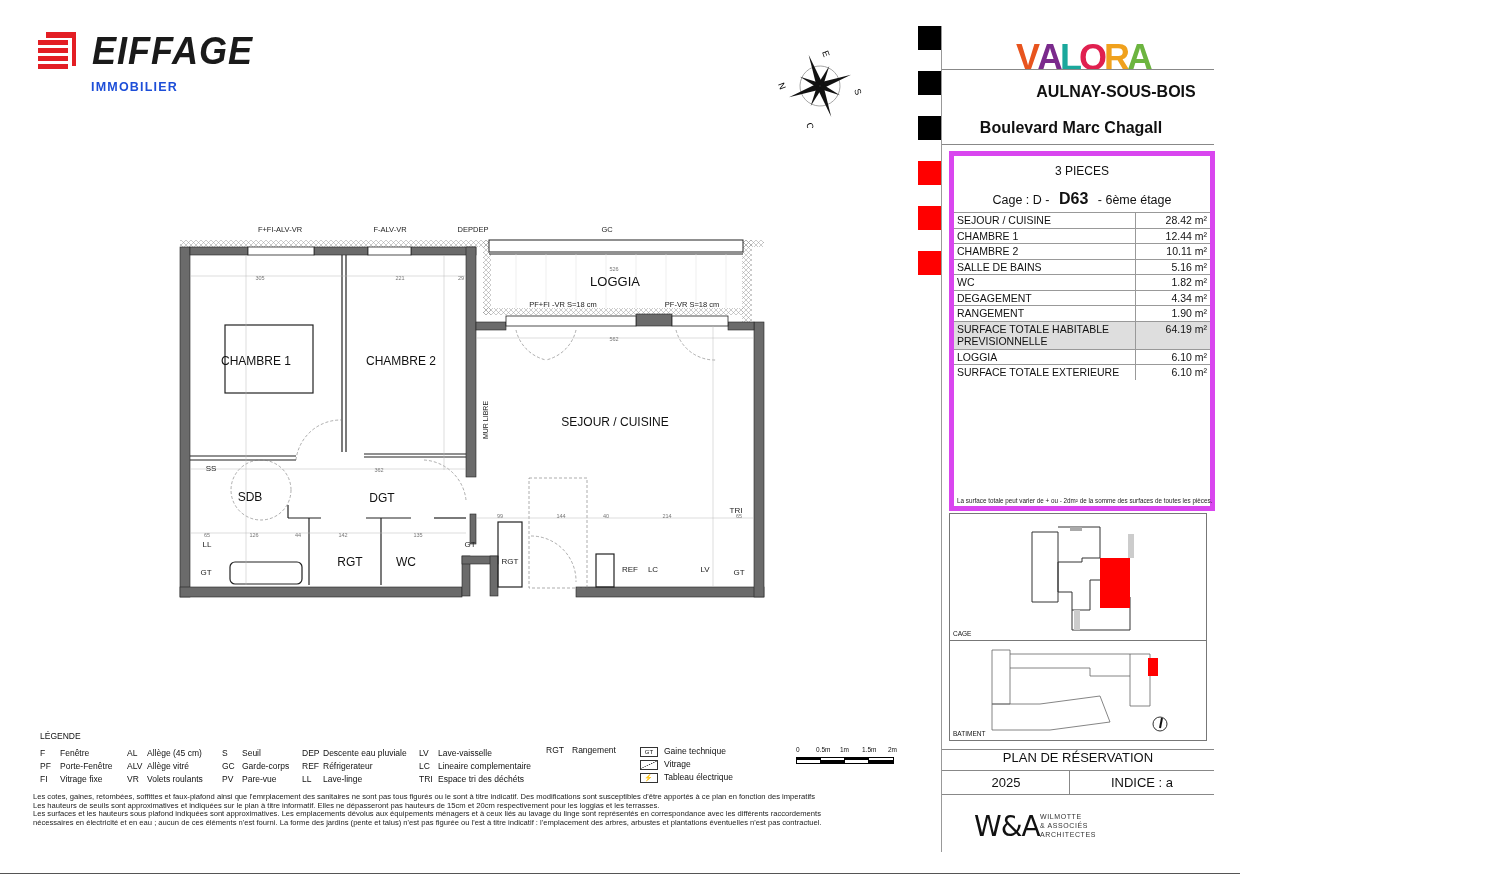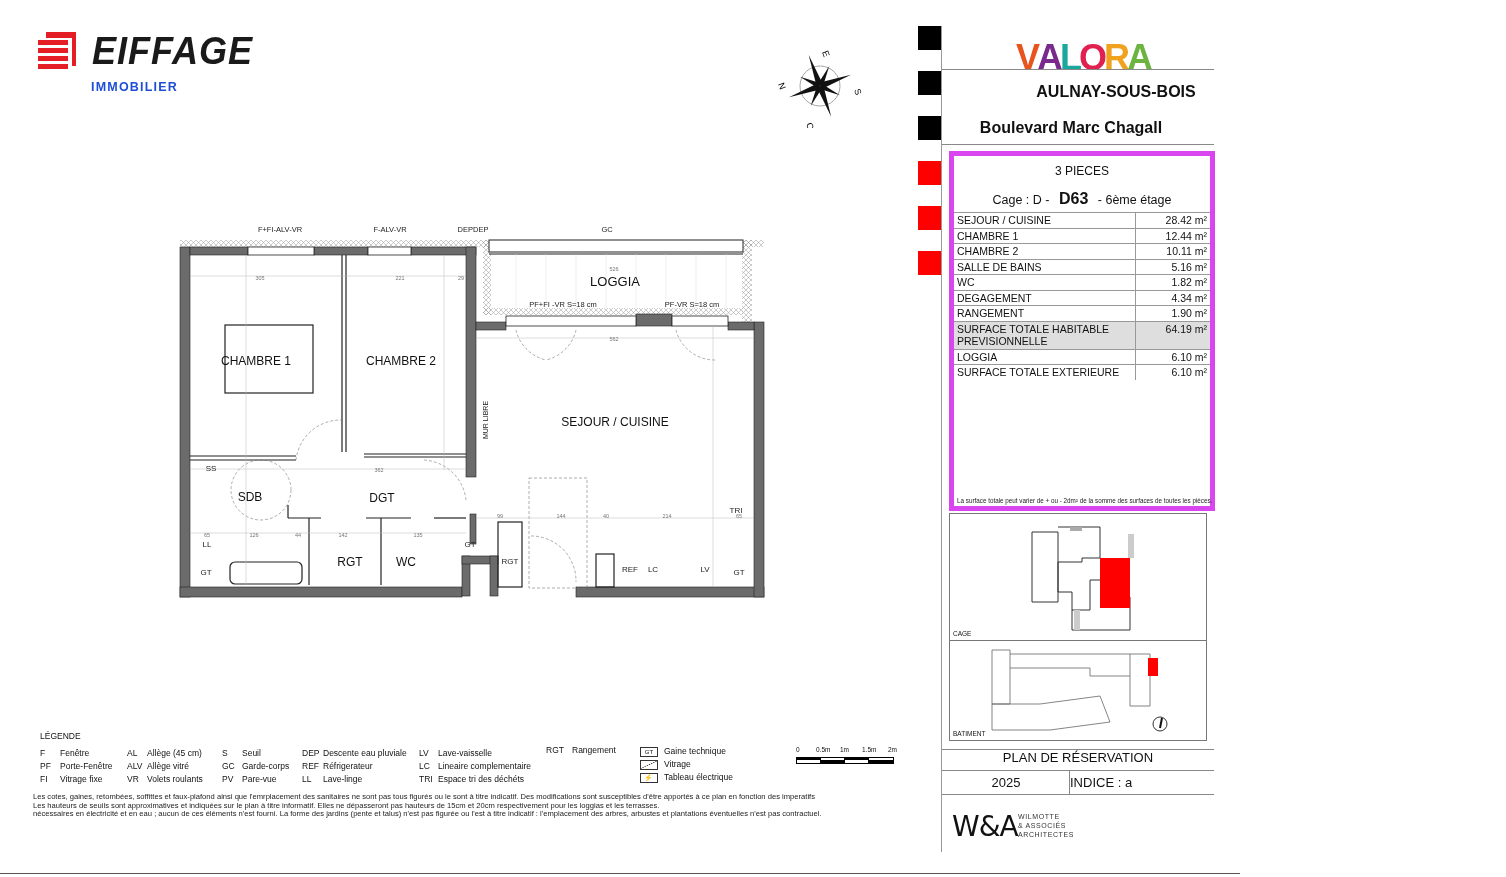--- a/index.html
+++ b/index.html
@@ -30,23 +30,23 @@
   .surf-table{position:absolute;left:0;top:56px;width:256px;border-collapse:collapse;font-size:10.5px;}
   .surf-table td{border-top:1px solid #999;padding:1px 3px;line-height:12.5px;vertical-align:top;}
   .surf-table td.v{text-align:right;border-left:1px solid #999;width:68px;}
   .surf-table tr.total td{background:#dedede;}
   .note{position:absolute;left:3px;bottom:2px;font-size:6.3px;color:#222;white-space:nowrap;}
   .key-box{left:949px;top:513px;width:256px;height:226px;border:1px solid #777;}
   .key-div{position:absolute;left:0;right:0;top:126px;height:1px;background:#777;}
   .key-label{position:absolute;font-size:6.5px;left:3px;}
   .plan-resa{left:942px;top:750px;width:272px;text-align:center;font-size:13px;}
   .year{left:942px;top:775px;width:128px;text-align:center;font-size:13px;}
-  .indice{left:1070px;top:775px;width:144px;text-align:left;font-size:13px;}
+  .indice{left:1070px;top:775px;width:144px;text-align:center;font-size:13px;}
   .vsep{left:1069px;top:770px;width:1px;height:24px;background:#888;}
-  .wa{left:952px;top:810px;}
+  .wa{left:974px;top:810px;}
   .wa-big{font-size:28px;letter-spacing:-1px;font-weight:normal;font-family:"DejaVu Sans",sans-serif;}
   .wa-small{position:absolute;left:66px;top:2px;font-size:7px;line-height:9px;letter-spacing:0.6px;color:#333;}
   
   .legend-title{left:40px;top:731px;font-size:8.5px;}
   .leg{font-size:8.5px;white-space:nowrap;}
   .leg .ab{display:inline-block;}
   .disclaimer{left:33px;top:793px;width:890px;font-size:7.6px;line-height:8.7px;color:#222;}
   .scale{left:796px;top:746px;width:100px;}
   .scale-lbl{position:absolute;font-size:6.5px;top:0;}
   .scale-bar{position:absolute;top:11px;height:5px;width:24px;}
@@ -385,16 +385,17 @@
   <span class="scale-lbl" style="left:92px">2m</span>
   <div class="scale-bar" style="left:0;background:linear-gradient(#000 50%,#fff 50%);border:1px solid #000;"></div>
   <div class="scale-bar" style="left:24px;background:linear-gradient(#fff 50%,#000 50%);border:1px solid #000;"></div>
   <div class="scale-bar" style="left:48px;background:linear-gradient(#000 50%,#fff 50%);border:1px solid #000;"></div>
   <div class="scale-bar" style="left:72px;background:linear-gradient(#fff 50%,#000 50%);border:1px solid #000;"></div>
 </div>
 
 <div class="abs disclaimer">
   <div>Les cotes, gaines, retombées, soffittes et faux-plafond ainsi que l'emrplacement des sanitaires ne sont  pas tous figurés ou le sont à titre indicatif. Des modifications sont susceptibles d'être apportés à ce plan en fonction des imperatifs</div>
   <div>Les hauteurs de seuils sont approximatives et indiquées sur le plan à titre informatif. Elles ne dépasseront pas hauteurs de 15cm et 20cm respectivement pour les loggias et les terrasses.</div>
+  <div>Les surfaces et les hauteurs sous plafond indiquées sont approximatives. Les emplacements dévolus aux équipements ménagers et à ceux liés au lavage du linge sont représentés en correspondance avec les différents raccordements</div>
   <div>nécessaires en électricité et en eau ; aucun de ces éléments n'est fourni. La forme des jardins (pente et talus) n'est pas figurée ou l'est à titre indicatif : l'emplacement des arbres, arbustes et plantations éventuelles n'est pas contractuel.</div>
 </div>
 
 <div class="abs bottom-line"></div>
 
 </body></html>

